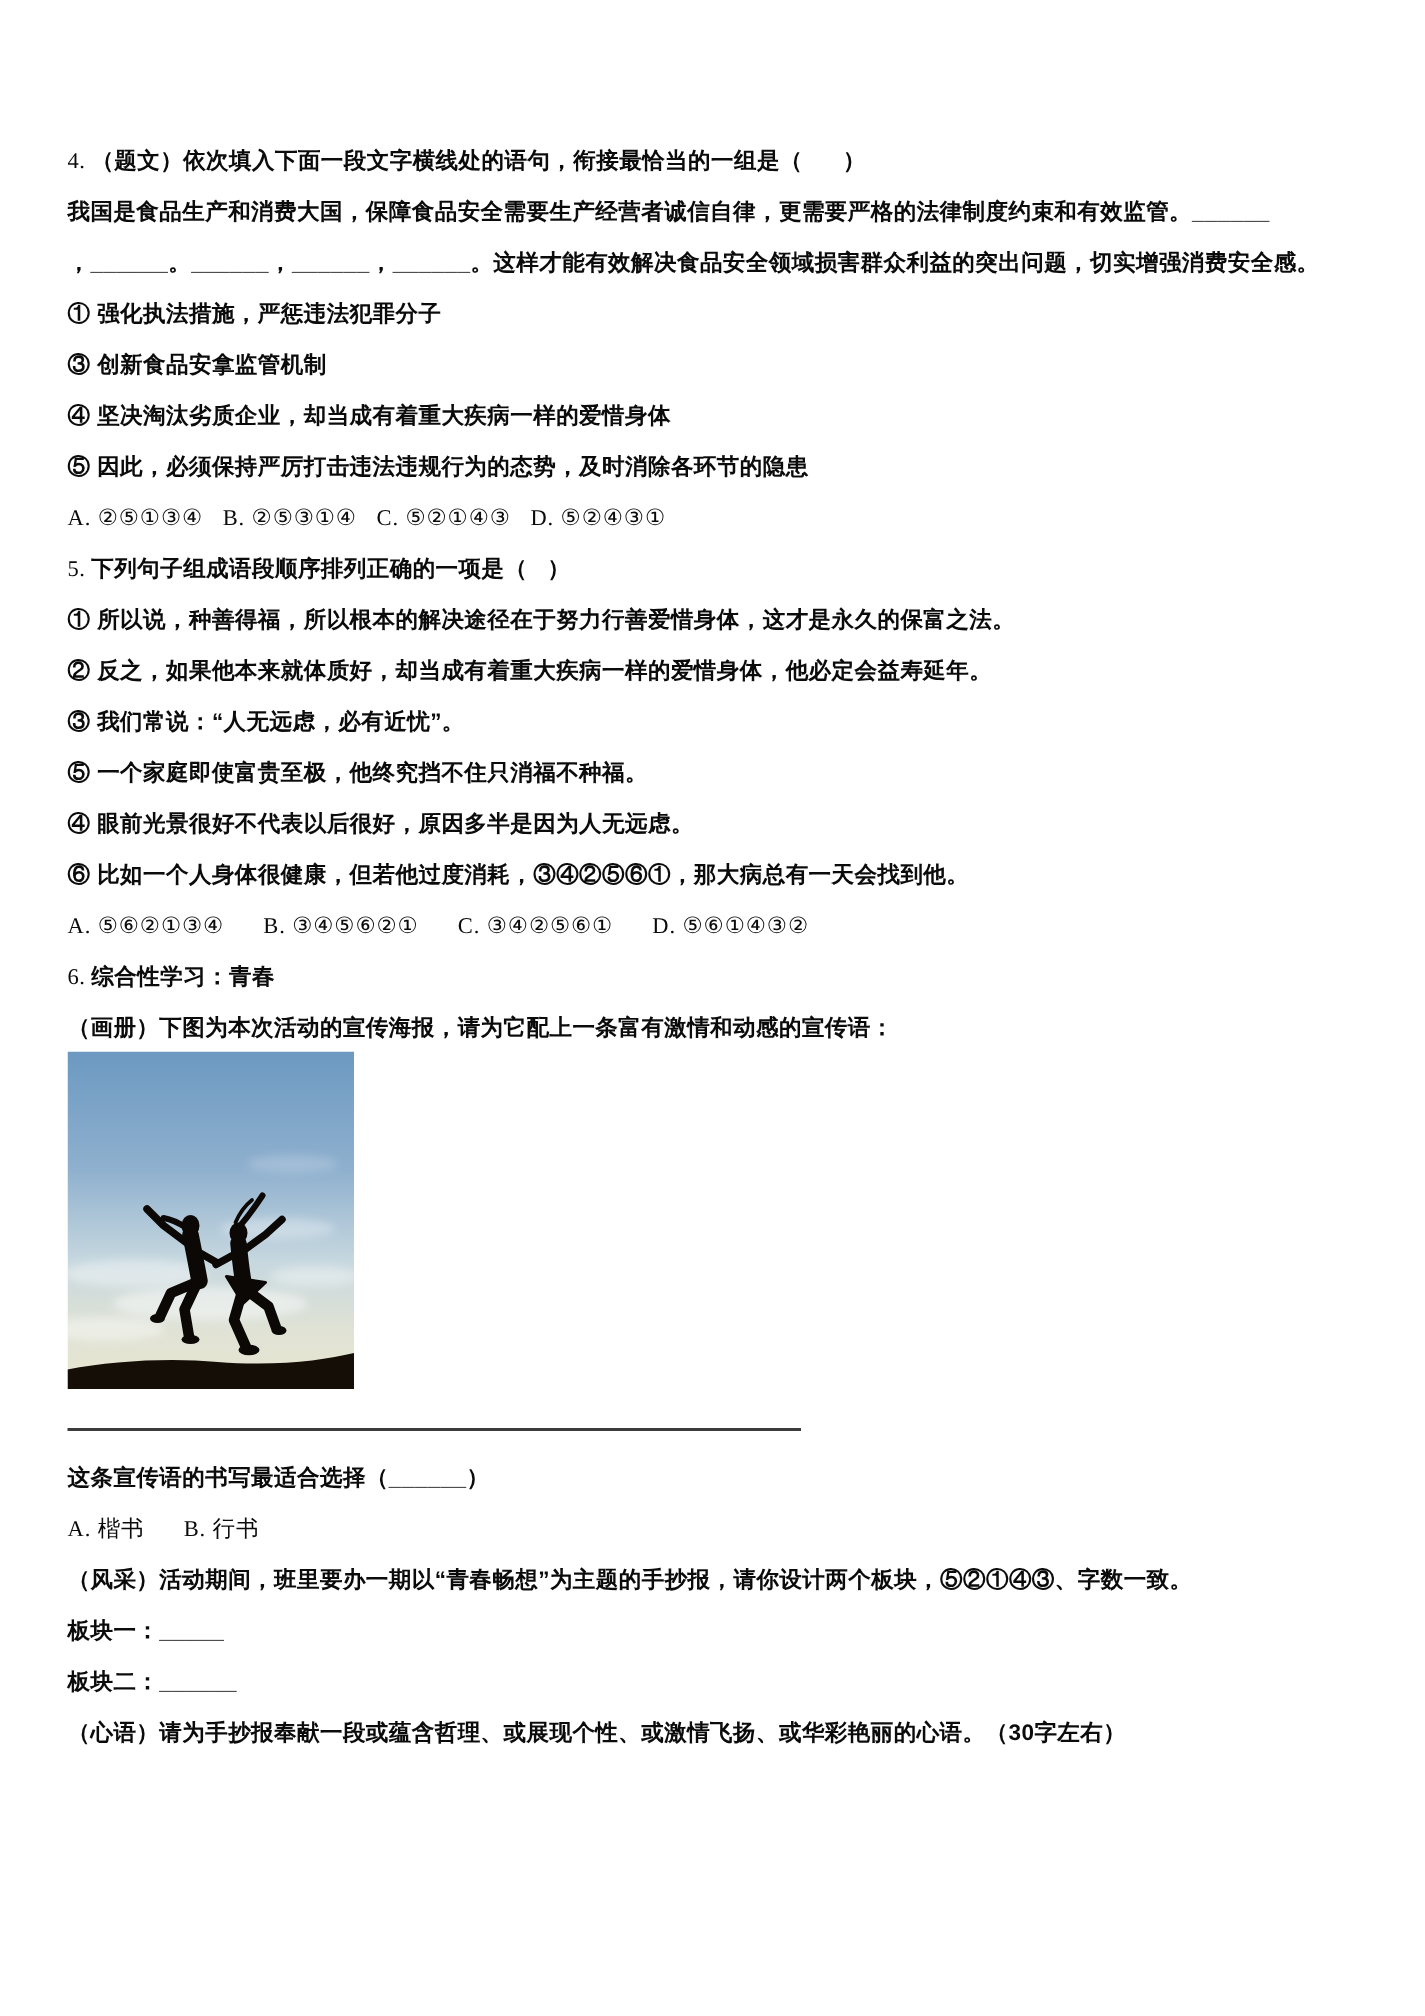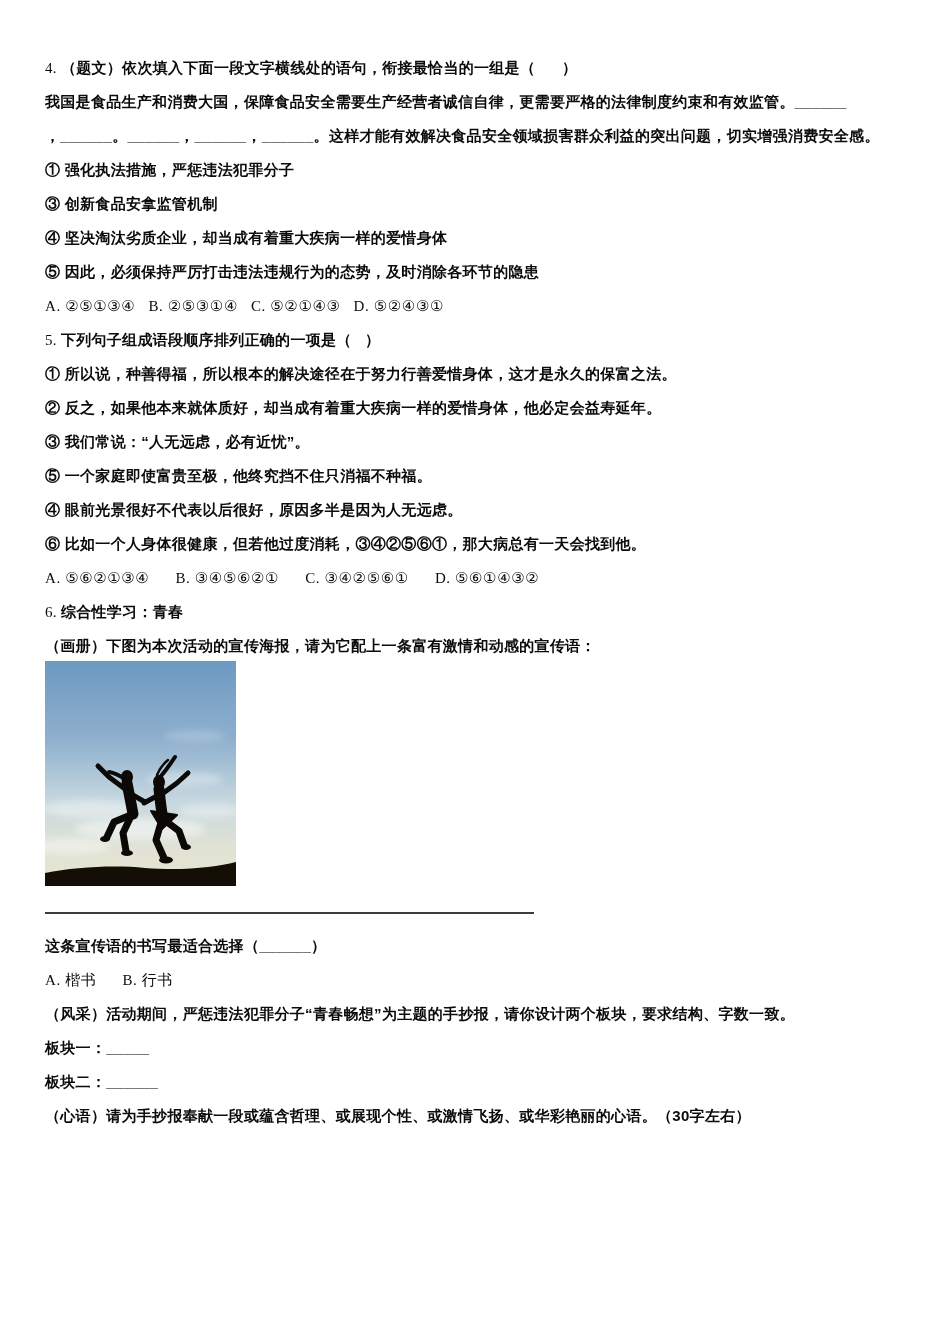--- a/index.html
+++ b/index.html
@@ -2,21 +2,21 @@
 <html><head>
 <meta charset="utf-8">
 <style>
   html, body { margin: 0; padding: 0; background: #ffffff; }
   .page {
     position: relative;
     width: 950px;
     height: 1344px;
     background: #ffffff;
     box-sizing: border-box;
-    padding: 60px 24px 0 45px;
+    padding: 100px 24px 0 45px;
     overflow: hidden;
   }
   .line {
     margin: 0 0 18px 0;
     font-family: "Liberation Sans", sans-serif;
     font-weight: 700;
     font-size: 15px;
     line-height: 16px;
     color: #0b0b0b;
     white-space: pre;
@@ -119,18 +119,18 @@
         <ellipse cx="121" cy="199" rx="7" ry="3.5" stroke="none"></ellipse>
       </g>
       <path d="M0,225 L0,212 C30,206 70,204 100,207 C140,210 170,206 191,201 L191,225 Z" fill="#140e07"></path>
     </svg>
   </div>
 
   <div class="answer-line"></div>
 
   <p class="line">这条宣传语的书写最适合选择（______）</p>
   <p class="line options">A. 楷书      B. 行书</p>
-  <p class="line">（风采）活动期间，严惩违法犯罪分子“青春畅想”为主题的手抄报，请你设计两个板块，要求结构、字数一致。</p>
+  <p class="line">（风采）活动期间，班里要办一期以“青春畅想”为主题的手抄报，请你设计两个板块，⑤②①④③、字数一致。</p>
   <p class="line">板块一：_____</p>
   <p class="line">板块二：______</p>
   <p class="line">（心语）请为手抄报奉献一段或蕴含哲理、或展现个性、或激情飞扬、或华彩艳丽的心语。（30字左右）</p>
 
 </div>
 
 </body></html>

